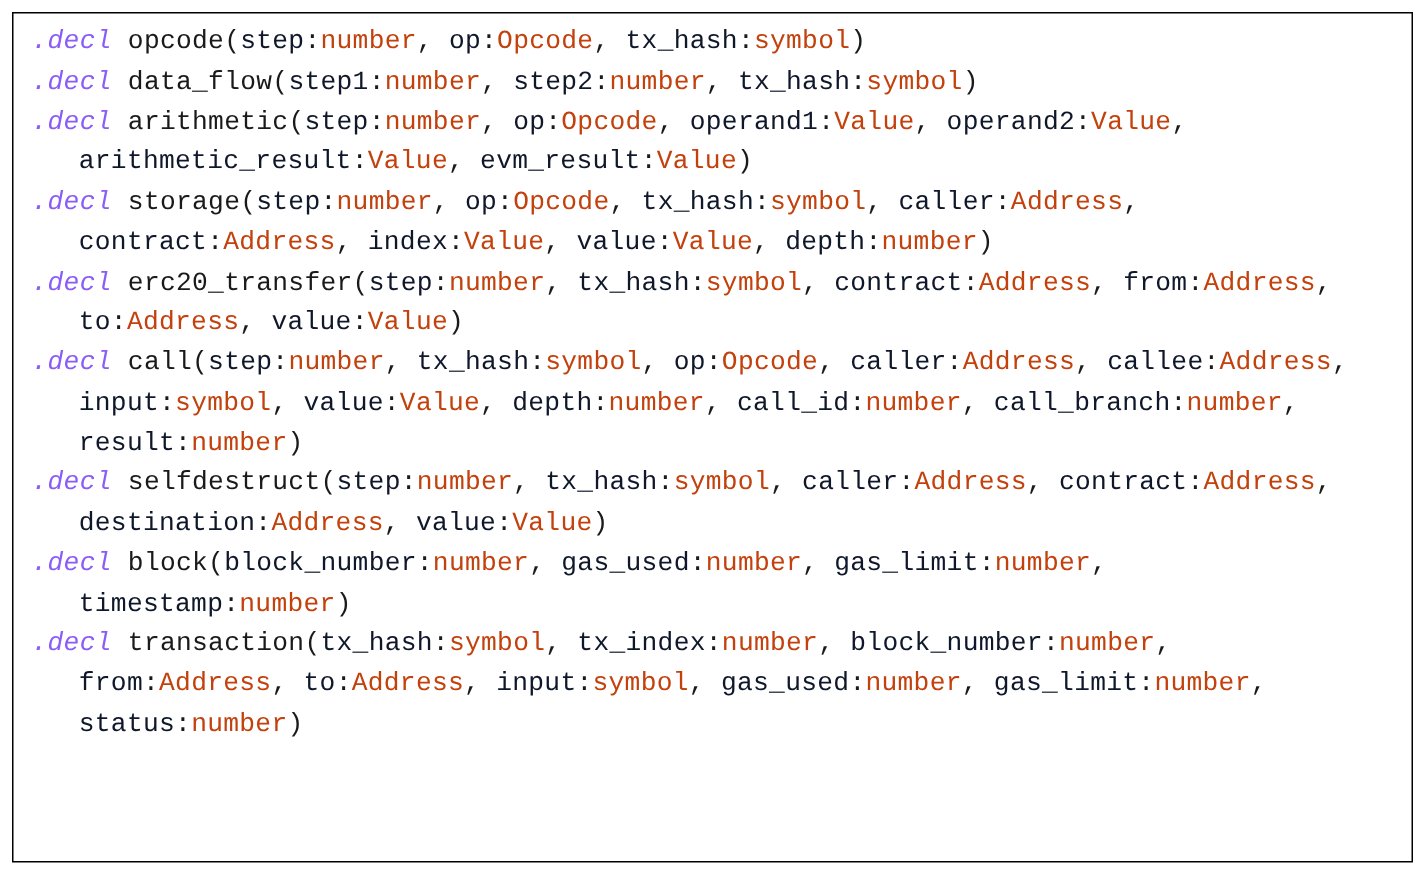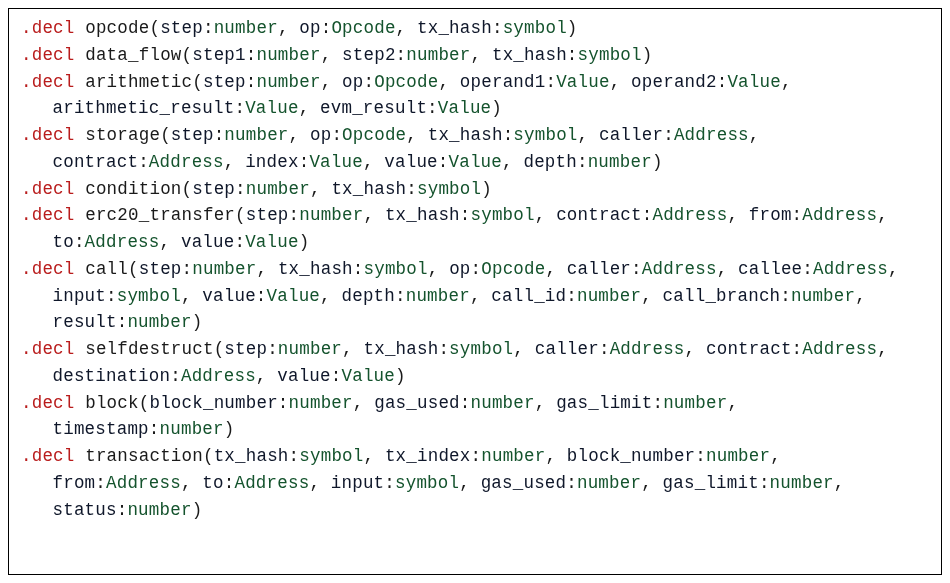--- a/index.html
+++ b/index.html
@@ -28,46 +28,46 @@
     }
     
     .line {
       white-space: pre-wrap;
       word-wrap: break-word;
       padding-left: 3ch;
       text-indent: -3ch;
     }
     
     .kw {
-      color: #b91c1c;
+      color: #8b5cf6;
+      font-style: italic;
     }
     
     .param {
       color: #0f172a;
     }
     
     .type {
-      color: #14532d;
+      color: #c2410c;
     }
     
     .punct {
       color: #1a1a1a;
     }
     
     .name {
       color: #1a1a1a;
     }
   </style>
 </head>
 <body>
 
 <div class="code-box" id="code-container">
     <div class="line"><span class="kw">.decl</span> <span class="name">opcode</span><span class="punct">(</span><span class="param">step</span><span class="punct">:</span><span class="type">number</span><span class="punct">, </span><span class="param">op</span><span class="punct">:</span><span class="type">Opcode</span><span class="punct">, </span><span class="param">tx_hash</span><span class="punct">:</span><span class="type">symbol</span><span class="punct">)</span></div>
     <div class="line"><span class="kw">.decl</span> <span class="name">data_flow</span><span class="punct">(</span><span class="param">step1</span><span class="punct">:</span><span class="type">number</span><span class="punct">, </span><span class="param">step2</span><span class="punct">:</span><span class="type">number</span><span class="punct">, </span><span class="param">tx_hash</span><span class="punct">:</span><span class="type">symbol</span><span class="punct">)</span></div>
     <div class="line"><span class="kw">.decl</span> <span class="name">arithmetic</span><span class="punct">(</span><span class="param">step</span><span class="punct">:</span><span class="type">number</span><span class="punct">, </span><span class="param">op</span><span class="punct">:</span><span class="type">Opcode</span><span class="punct">, </span><span class="param">operand1</span><span class="punct">:</span><span class="type">Value</span><span class="punct">, </span><span class="param">operand2</span><span class="punct">:</span><span class="type">Value</span><span class="punct">, </span><span class="param">arithmetic_result</span><span class="punct">:</span><span class="type">Value</span><span class="punct">, </span><span class="param">evm_result</span><span class="punct">:</span><span class="type">Value</span><span class="punct">)</span></div>
     <div class="line"><span class="kw">.decl</span> <span class="name">storage</span><span class="punct">(</span><span class="param">step</span><span class="punct">:</span><span class="type">number</span><span class="punct">, </span><span class="param">op</span><span class="punct">:</span><span class="type">Opcode</span><span class="punct">, </span><span class="param">tx_hash</span><span class="punct">:</span><span class="type">symbol</span><span class="punct">, </span><span class="param">caller</span><span class="punct">:</span><span class="type">Address</span><span class="punct">, </span><span class="param">contract</span><span class="punct">:</span><span class="type">Address</span><span class="punct">, </span><span class="param">index</span><span class="punct">:</span><span class="type">Value</span><span class="punct">, </span><span class="param">value</span><span class="punct">:</span><span class="type">Value</span><span class="punct">, </span><span class="param">depth</span><span class="punct">:</span><span class="type">number</span><span class="punct">)</span></div>
-    <div class="line"><span class="kw">.decl</span> <span class="name">condition</span><span class="punct">(</span><span class="param">step</span><span class="punct">:</span><span class="type">number</span><span class="punct">, </span><span class="param">tx_hash</span><span class="punct">:</span><span class="type">symbol</span><span class="punct">)</span></div>
     <div class="line"><span class="kw">.decl</span> <span class="name">erc20_transfer</span><span class="punct">(</span><span class="param">step</span><span class="punct">:</span><span class="type">number</span><span class="punct">, </span><span class="param">tx_hash</span><span class="punct">:</span><span class="type">symbol</span><span class="punct">, </span><span class="param">contract</span><span class="punct">:</span><span class="type">Address</span><span class="punct">, </span><span class="param">from</span><span class="punct">:</span><span class="type">Address</span><span class="punct">, </span><span class="param">to</span><span class="punct">:</span><span class="type">Address</span><span class="punct">, </span><span class="param">value</span><span class="punct">:</span><span class="type">Value</span><span class="punct">)</span></div>
     <div class="line"><span class="kw">.decl</span> <span class="name">call</span><span class="punct">(</span><span class="param">step</span><span class="punct">:</span><span class="type">number</span><span class="punct">, </span><span class="param">tx_hash</span><span class="punct">:</span><span class="type">symbol</span><span class="punct">, </span><span class="param">op</span><span class="punct">:</span><span class="type">Opcode</span><span class="punct">, </span><span class="param">caller</span><span class="punct">:</span><span class="type">Address</span><span class="punct">, </span><span class="param">callee</span><span class="punct">:</span><span class="type">Address</span><span class="punct">, </span><span class="param">input</span><span class="punct">:</span><span class="type">symbol</span><span class="punct">, </span><span class="param">value</span><span class="punct">:</span><span class="type">Value</span><span class="punct">, </span><span class="param">depth</span><span class="punct">:</span><span class="type">number</span><span class="punct">, </span><span class="param">call_id</span><span class="punct">:</span><span class="type">number</span><span class="punct">, </span><span class="param">call_branch</span><span class="punct">:</span><span class="type">number</span><span class="punct">, </span><span class="param">result</span><span class="punct">:</span><span class="type">number</span><span class="punct">)</span></div>
     <div class="line"><span class="kw">.decl</span> <span class="name">selfdestruct</span><span class="punct">(</span><span class="param">step</span><span class="punct">:</span><span class="type">number</span><span class="punct">, </span><span class="param">tx_hash</span><span class="punct">:</span><span class="type">symbol</span><span class="punct">, </span><span class="param">caller</span><span class="punct">:</span><span class="type">Address</span><span class="punct">, </span><span class="param">contract</span><span class="punct">:</span><span class="type">Address</span><span class="punct">, </span><span class="param">destination</span><span class="punct">:</span><span class="type">Address</span><span class="punct">, </span><span class="param">value</span><span class="punct">:</span><span class="type">Value</span><span class="punct">)</span></div>
     <div class="line"><span class="kw">.decl</span> <span class="name">block</span><span class="punct">(</span><span class="param">block_number</span><span class="punct">:</span><span class="type">number</span><span class="punct">, </span><span class="param">gas_used</span><span class="punct">:</span><span class="type">number</span><span class="punct">, </span><span class="param">gas_limit</span><span class="punct">:</span><span class="type">number</span><span class="punct">, </span><span class="param">timestamp</span><span class="punct">:</span><span class="type">number</span><span class="punct">)</span></div>
     <div class="line"><span class="kw">.decl</span> <span class="name">transaction</span><span class="punct">(</span><span class="param">tx_hash</span><span class="punct">:</span><span class="type">symbol</span><span class="punct">, </span><span class="param">tx_index</span><span class="punct">:</span><span class="type">number</span><span class="punct">, </span><span class="param">block_number</span><span class="punct">:</span><span class="type">number</span><span class="punct">, </span><span class="param">from</span><span class="punct">:</span><span class="type">Address</span><span class="punct">, </span><span class="param">to</span><span class="punct">:</span><span class="type">Address</span><span class="punct">, </span><span class="param">input</span><span class="punct">:</span><span class="type">symbol</span><span class="punct">, </span><span class="param">gas_used</span><span class="punct">:</span><span class="type">number</span><span class="punct">, </span><span class="param">gas_limit</span><span class="punct">:</span><span class="type">number</span><span class="punct">, </span><span class="param">status</span><span class="punct">:</span><span class="type">number</span><span class="punct">)</span></div>
   </div>
 
 </body></html>

